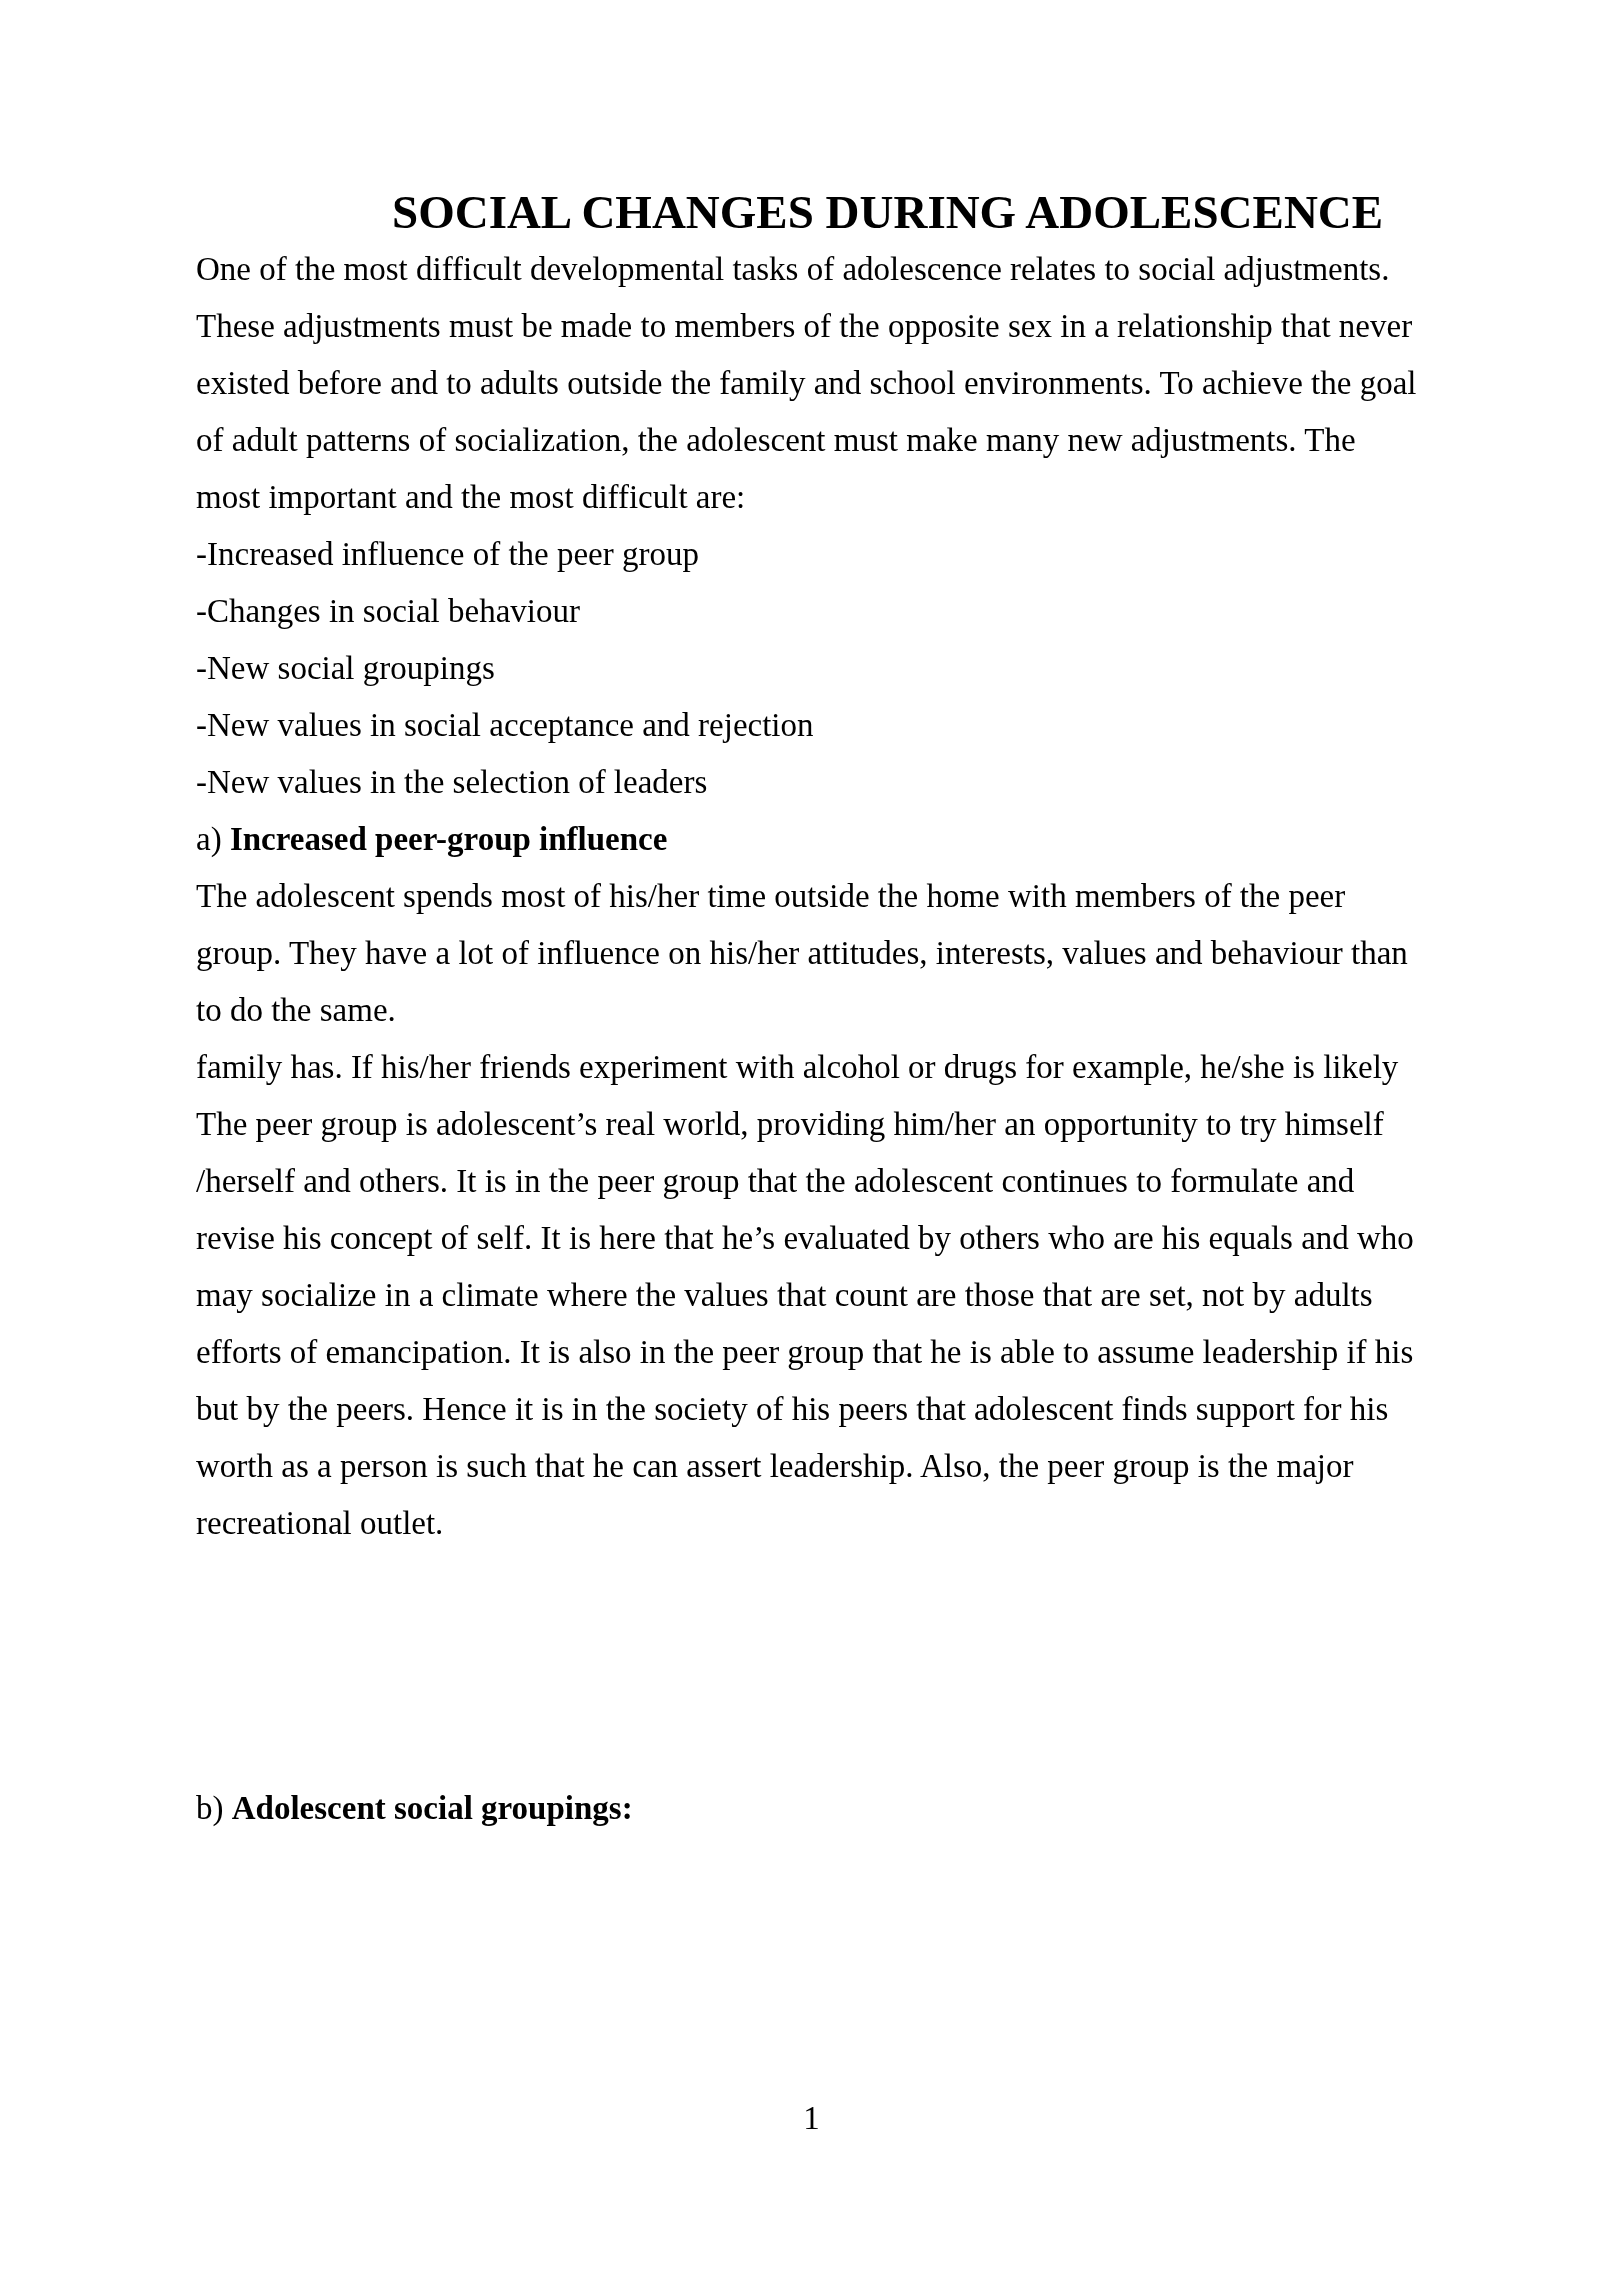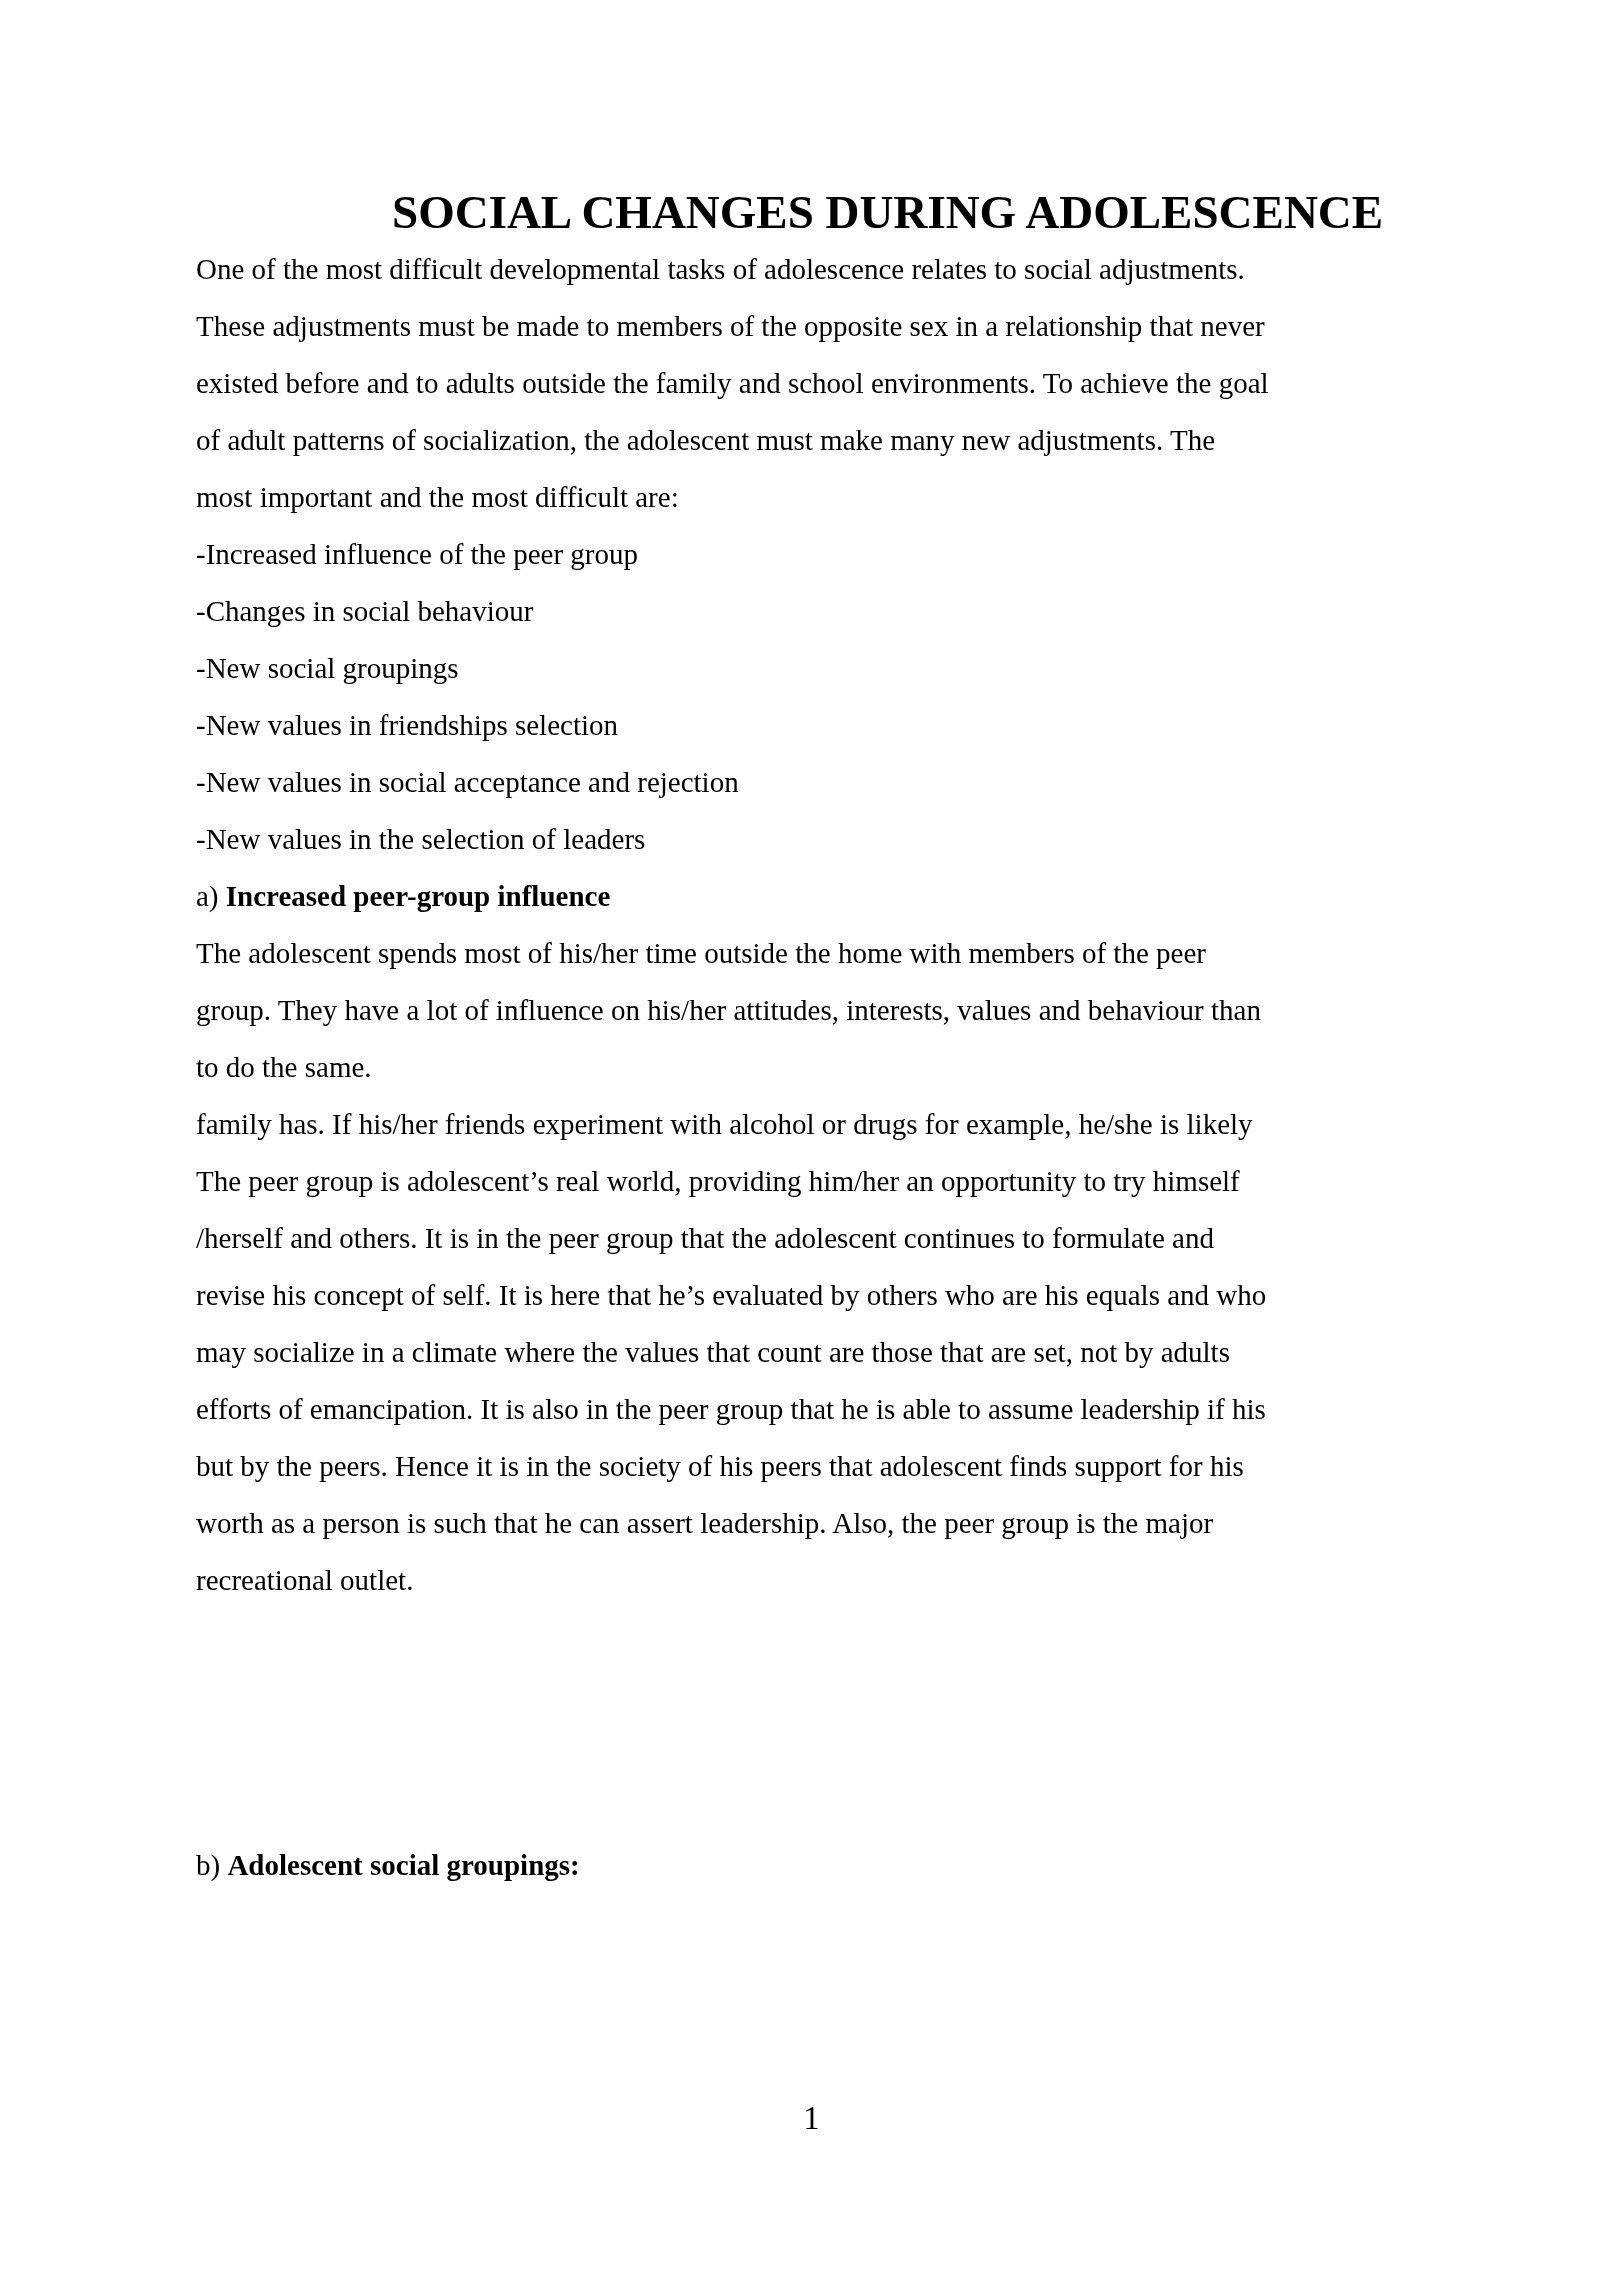--- a/index.html
+++ b/index.html
@@ -16,21 +16,21 @@
     font-family: "Liberation Serif", "DejaVu Serif", serif;
     overflow: hidden;
   }
   .content {
     position: absolute;
     left: 196px;
     top: 184px;
     width: 1247px;
   }
   .line {
-    font-size: 29px;
+    font-size: 33px;
     line-height: 57px;
     white-space: pre;
     min-height: 57px;
   }
   .line.title {
     font-size: 47px;
     font-weight: bold;
     padding-left: 196px;
   }
   .line.blank { }
@@ -52,21 +52,20 @@
   <div class="content" id="content">
       <div class="line title"><span class="b">SOCIAL CHANGES DURING ADOLESCENCE</span></div>
       <div class="line body"><span>One of the most difficult developmental tasks of adolescence relates to social adjustments.</span></div>
       <div class="line body"><span>These adjustments must be made to members of the opposite sex in a relationship that never</span></div>
       <div class="line body"><span>existed before and to adults outside the family and school environments. To achieve the goal</span></div>
       <div class="line body"><span>of adult patterns of socialization, the adolescent must make many new adjustments. The</span></div>
       <div class="line body"><span>most important and the most difficult are:</span></div>
       <div class="line body"><span>-Increased influence of the peer group</span></div>
       <div class="line body"><span>-Changes in social behaviour</span></div>
       <div class="line body"><span>-New social groupings</span></div>
-      <div class="line body"><span>-New values in friendships selection</span></div>
       <div class="line body"><span>-New values in social acceptance and rejection</span></div>
       <div class="line body"><span>-New values in the selection of leaders</span></div>
       <div class="line body"><span>a) </span><span class="b">Increased peer-group influence</span></div>
       <div class="line body"><span>The adolescent spends most of his/her time outside the home with members of the peer</span></div>
       <div class="line body"><span>group. They have a lot of influence on his/her attitudes, interests, values and behaviour than</span></div>
       <div class="line body"><span>to do the same.</span></div>
       <div class="line body"><span>family has. If his/her friends experiment with alcohol or drugs for example, he/she is likely</span></div>
       <div class="line body"><span>The peer group is adolescent’s real world, providing him/her an opportunity to try himself</span></div>
       <div class="line body"><span>/herself and others. It is in the peer group that the adolescent continues to formulate and</span></div>
       <div class="line body"><span>revise his concept of self. It is here that he’s evaluated by others who are his equals and who</span></div>

